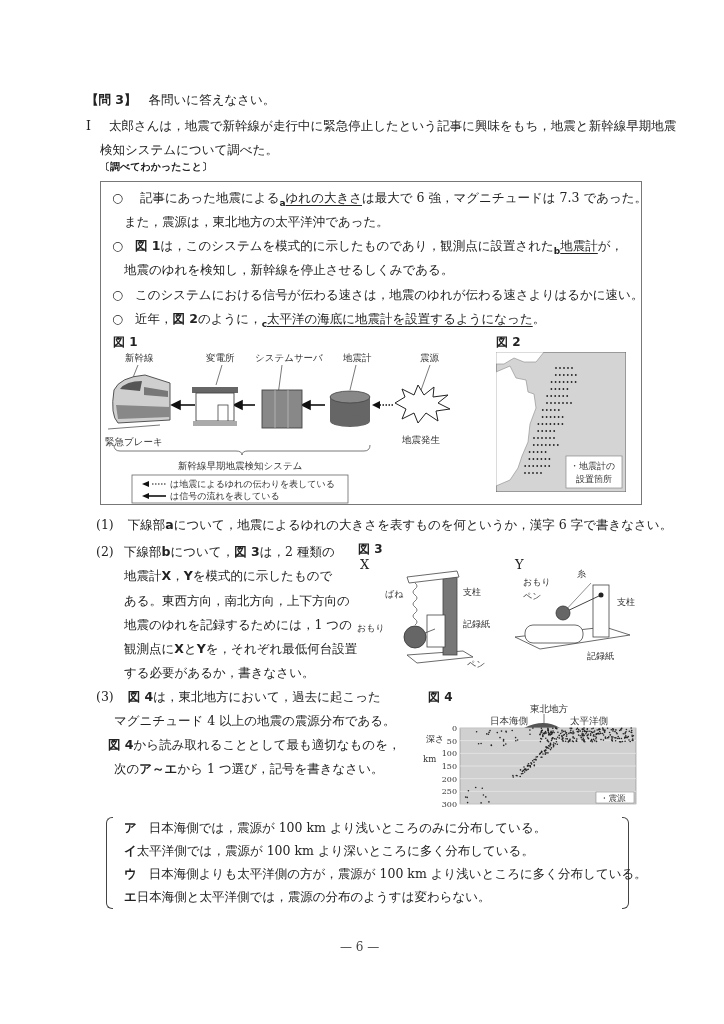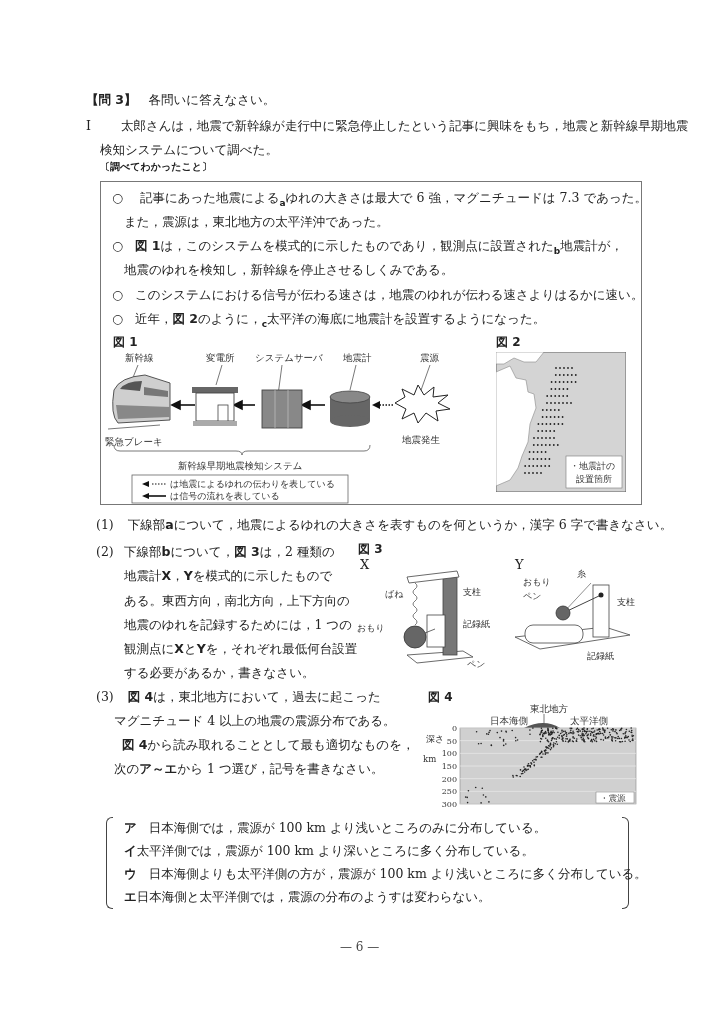--- a/index.html
+++ b/index.html
@@ -1,39 +1,39 @@
 <!DOCTYPE html>
 <html><head>
 <meta charset="utf-8">
 <style>
   html, body { margin: 0; padding: 0; background: #ffffff; }
   body { width: 724px; height: 1024px; position: relative; overflow: hidden;
          font-family: "DejaVu Serif", "Liberation Serif", serif; color: #222; font-size: 12.5px; }
   .abs { position: absolute; }
   .line { position: absolute; white-space: nowrap; }
   .b { font-weight: bold; font-family: "DejaVu Sans", "Liberation Sans", sans-serif; }
-  .u { text-underline-offset: 3px; }
+  .u { text-decoration: underline; text-underline-offset: 3px; }
   .sub { font-family: "DejaVu Sans", sans-serif; font-size: 9px; font-weight: bold; vertical-align: -4px; }
   .box { position: absolute; left: 100px; top: 181px; width: 540px; height: 322px; border: 1px solid #777; }
   .fig-label { font-weight: bold; font-family: "DejaVu Sans", "Liberation Sans", sans-serif; font-size: 12px; }
   .bracket-l { position: absolute; left: 106px; top: 817px; width: 6px; height: 90px; border: 1.2px solid #444; border-right: none; border-radius: 6px 0 0 6px; }
   .bracket-r { position: absolute; left: 622px; top: 817px; width: 6px; height: 90px; border: 1.2px solid #444; border-left: none; border-radius: 0 6px 6px 0; }
   svg text { font-family: "DejaVu Serif", "Liberation Serif", serif; }
 </style>
 </head>
 <body>
 
 <div class="line" style="left:86px; top:92px;">
   <span class="b">【問 3】</span>
   <span style="margin-left:8px;">各問いに答えなさい。</span>
 </div>
 
 <div class="line" style="left:86px; top:118px;">
   <span>I</span>
-  <span style="margin-left:26px;">太郎さんは，地震で新幹線が走行中に緊急停止したという記事に興味をもち，地震と新幹線早期地震</span>
+  <span style="margin-left:14px;">太郎さんは，地震で新幹線が走行中に緊急停止したという記事に興味をもち，地震と新幹線早期地震</span>
 </div>
 <div class="line" style="left:100px; top:142px;">検知システムについて調べた。</div>
 <div class="line b" style="left:100px; top:160px; font-size:10px;">〔調べてわかったこと〕</div>
 
 <div class="box"></div>
 
 <div class="line" style="left:112px; top:190px;">
   <span>○</span>
   <span style="margin-left:13px;">記事にあった地震による</span><span class="sub">a</span><span class="u">ゆれの大きさ</span><span>は最大で 6 強，マグニチュードは 7.3 であった。</span>
 </div>
@@ -287,21 +287,21 @@
   <text x="168" y="44" font-size="9" fill="#333">ペン</text>
   <text x="262" y="50" font-size="9" fill="#333">支柱</text>
   <text x="232" y="104" font-size="9" fill="#333">記録紙</text>
 </svg>
 
 <div class="line" style="left:96px; top:689px;">
   <span>(3)</span>
   <span class="b" style="margin-left:10px;">図 4</span><span>は，東北地方において，過去に起こった</span>
 </div>
 <div class="line" style="left:114px; top:713px;">マグニチュード 4 以上の地震の震源分布である。</div>
-<div class="line" style="left:122px; top:737px;">
+<div class="line" style="left:108px; top:737px;">
   <span class="b">図 4</span><span>から読み取れることとして最も適切なものを，</span>
 </div>
 <div class="line" style="left:114px; top:761px;">
   <span>次の</span><span class="b">ア～エ</span><span>から 1 つ選び，記号を書きなさい。</span>
 </div>
 
 <div class="line fig-label" style="left:428px; top:689px;">図 4</div>
 <svg class="abs" style="left:420px; top:700px;" width="220" height="110">
   <text x="110" y="12" font-size="9.5" fill="#333">東北地方</text>
   <text x="70" y="24" font-size="9.5" fill="#333">日本海側</text>

